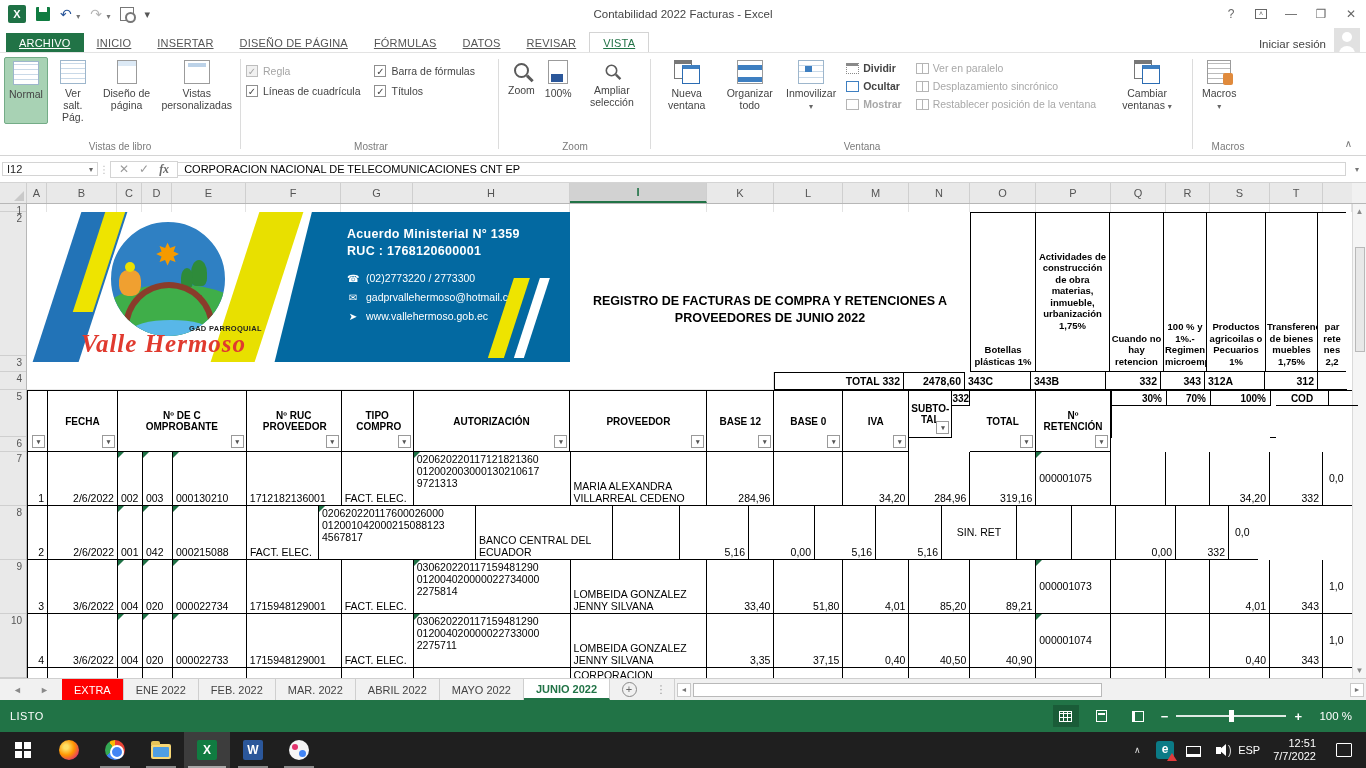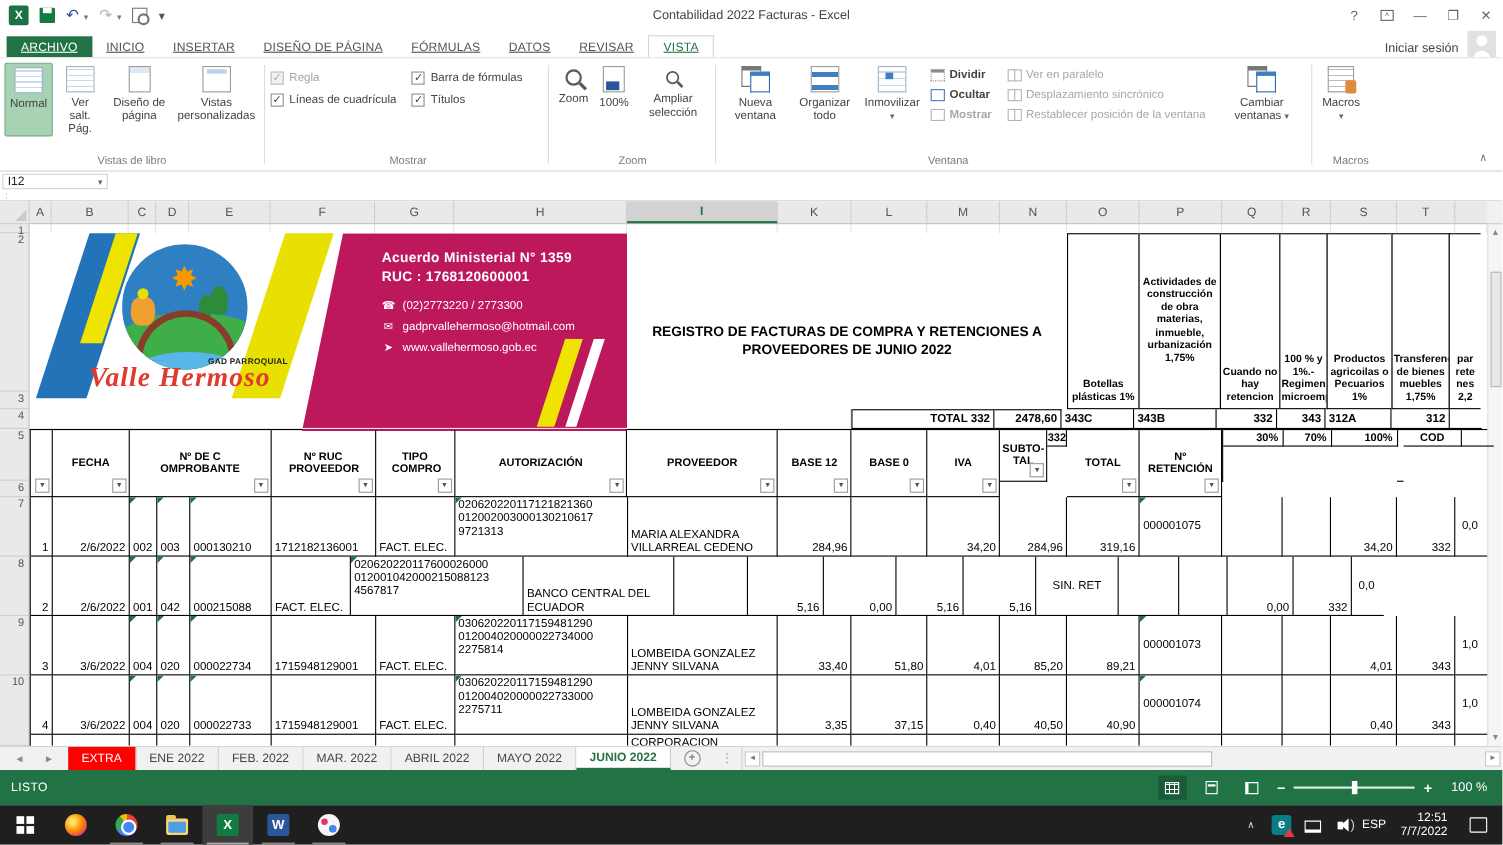--- a/index.html
+++ b/index.html
@@ -71,21 +71,21 @@
   .chk { display:flex; align-items:center; gap:5px; height:20px; white-space:nowrap; }
   .cbx { width:12px; height:12px; border:1px solid #8f8f8f; background:#fff; font-size:10px; line-height:11px; color:#444; text-align:center; flex:none; }
   .cbx.dis { background:#f1f1f1; color:#a5a5a5; border-color:#bdbdbd; }
   .chk.dis { color:#a5a5a5; }
   .dd { font-size:8px; color:#666; }
   .imacro { width:24px; height:24px; border:1px solid #9b9b9b; background:repeating-linear-gradient(0deg,#fff 0 4px,#bbb 4px 5px); position:relative; }
   .imacro::after { content:''; position:absolute; right:-3px; bottom:-2px; width:10px; height:12px; background:#e08a3c; border-radius:2px; }
   .collapse { position:absolute; right:14px; bottom:6px; color:#777; font-size:10px; }
 
   
-  .fbar { height:27px; background:#fff; border-bottom:1px solid #d4d4d4; display:flex; align-items:flex-start;flex-direction:column; }
+  .fbar { height:27px; background:#fff; border-bottom:1px solid #d4d4d4; display:flex; align-items:center; }
   .namebox { width:96px; border:1px solid #d4d4d4; margin:2px 0 2px 2px; display:flex; align-items:center; padding:0 4px; font-size:11px; color:#222; }
   .namebox .dd { margin-left:auto; }
   .fdots { width:12px; display:flex; align-items:center; justify-content:center; color:#bbb; font-size:10px; }
   .fbtns { display:flex; align-items:center; gap:10px; padding:0 8px; border:1px solid #d4d4d4; margin:2px 0; color:#9b9b9b; font-size:12px; }
   .fx { font-family:"Liberation Serif",serif; font-style:italic; color:#6a6a6a; font-weight:bold; }
   .finput { flex:1; border:1px solid #d4d4d4; border-left:none; margin:2px 2px 2px 0; display:flex; align-items:center; padding:0 6px; font-size:11px; color:#000; }
   .fexp { width:18px; display:flex; align-items:center; justify-content:center; color:#777; font-size:8px; }
 
   
   .sheet { flex:1; position:relative; background:#fff; }
@@ -138,21 +138,21 @@
   .drow { height:54px; display:flex; border-left:1px solid #000; }
   .drow .cell { border-bottom:1px solid #000; }
   .tri::before { content:''; position:absolute; left:0; top:0; border-right:6px solid transparent; border-top:6px solid #1e7145; }
   .r11 { height:10px; display:flex; border-left:1px solid #000; overflow:hidden; }
   .r11 .cell { border-bottom:none; align-items:flex-start; }
 
   
   .blueband { position:absolute; left:30px; top:0; width:46px; height:150px; background:#2273b7; transform:skewX(-18deg); }
   .ystripe1 { position:absolute; left:62px; top:0; width:20px; height:100px; background:#eee400; transform:skewX(-18deg); }
   .ybig { position:absolute; left:208px; top:0; width:44px; height:150px; background:#e8e000; transform:skewX(-18deg); }
-  .gpanel { position:absolute; left:232px; top:0; right:0; height:180px; background:#be185d; clip-path:polygon(17% 0,100% 0,100% 100%,5% 100%); color:#fff; padding:14px 0 0 88px; }
+  .gpanel { position:absolute; left:232px; top:0; right:0; height:150px; background:#0369a1; clip-path:polygon(17% 0,100% 0,100% 100%,5% 100%); color:#fff; padding:14px 0 0 88px; }
   .gp-line { font-size:12.5px; font-weight:bold; letter-spacing:.3px; line-height:17px; }
   .gp-contact { display:flex; align-items:center; gap:7px; font-size:10.5px; margin-top:7px; }
   .gp-ic { font-size:10px; width:12px; text-align:center; }
   .gstripes { position:absolute; right:12px; bottom:4px; width:70px; height:80px; overflow:hidden; }
   .gs1 { position:absolute; left:8px; top:0; width:16px; height:110px; background:#eee400; transform:skewX(-18deg); }
   .gs2 { position:absolute; left:34px; top:0; width:10px; height:110px; background:#fff; transform:skewX(-18deg); }
   .logo { position:absolute; left:82px; top:8px; width:118px; height:118px; border-radius:50%; background:#2f80c3; overflow:hidden; border:2px solid #fff; }
   .hill { position:absolute; bottom:-18px; left:-12px; width:150px; height:70px; border-radius:50%; background:#3fae49; }
   .sun { position:absolute; left:44px; top:18px; width:30px; height:30px; color:#f59a00; font-size:30px; line-height:30px; }
   .bridge { position:absolute; left:12px; bottom:8px; width:92px; height:46px; border:6px solid #8a3c2b; border-bottom:none; border-radius:92px 92px 0 0; }

